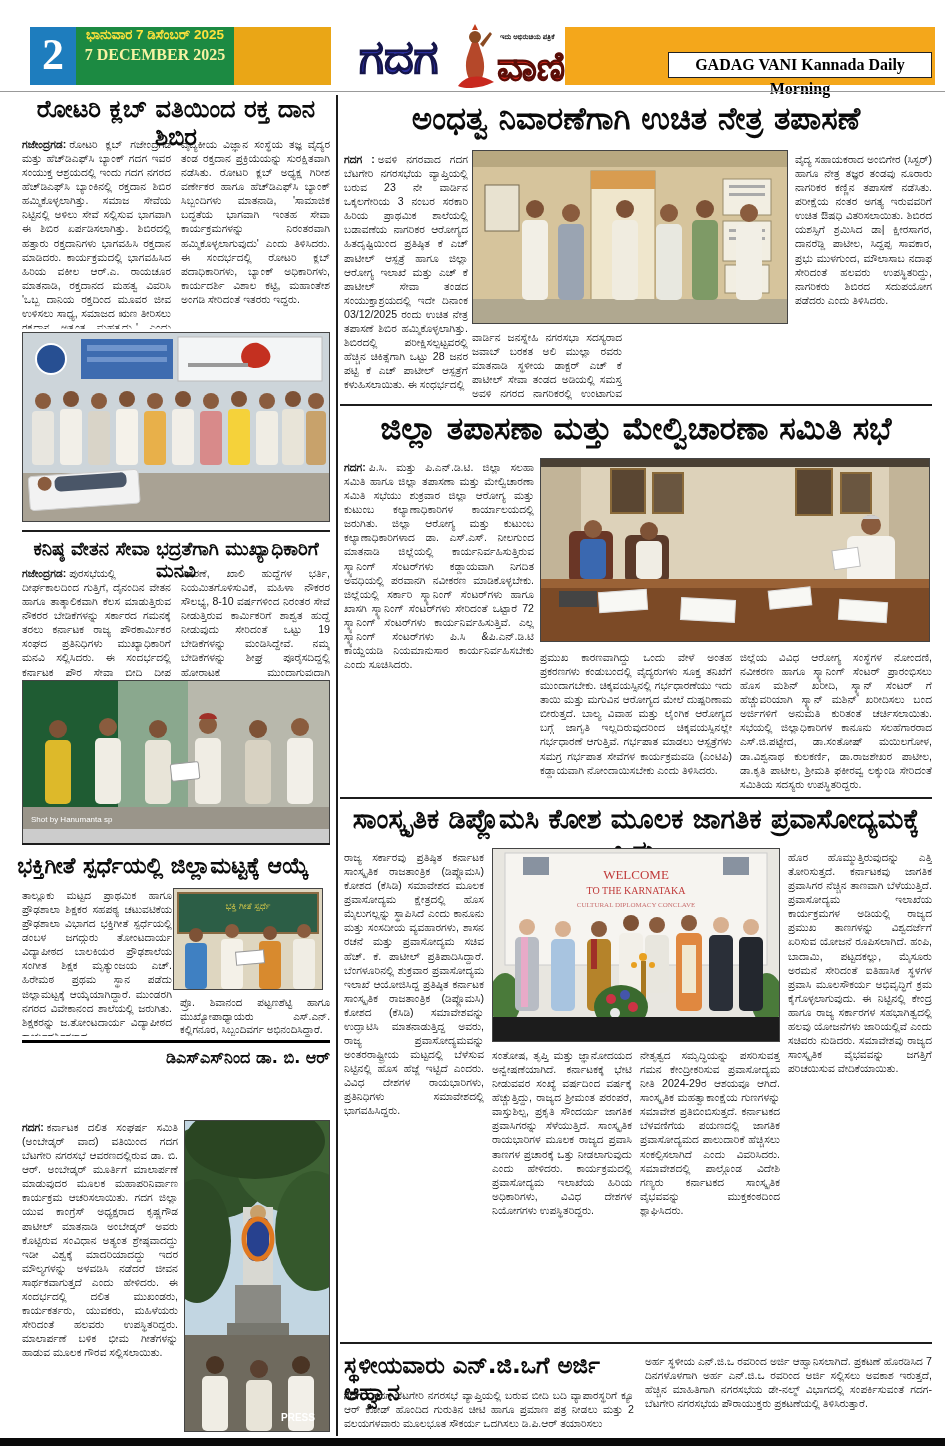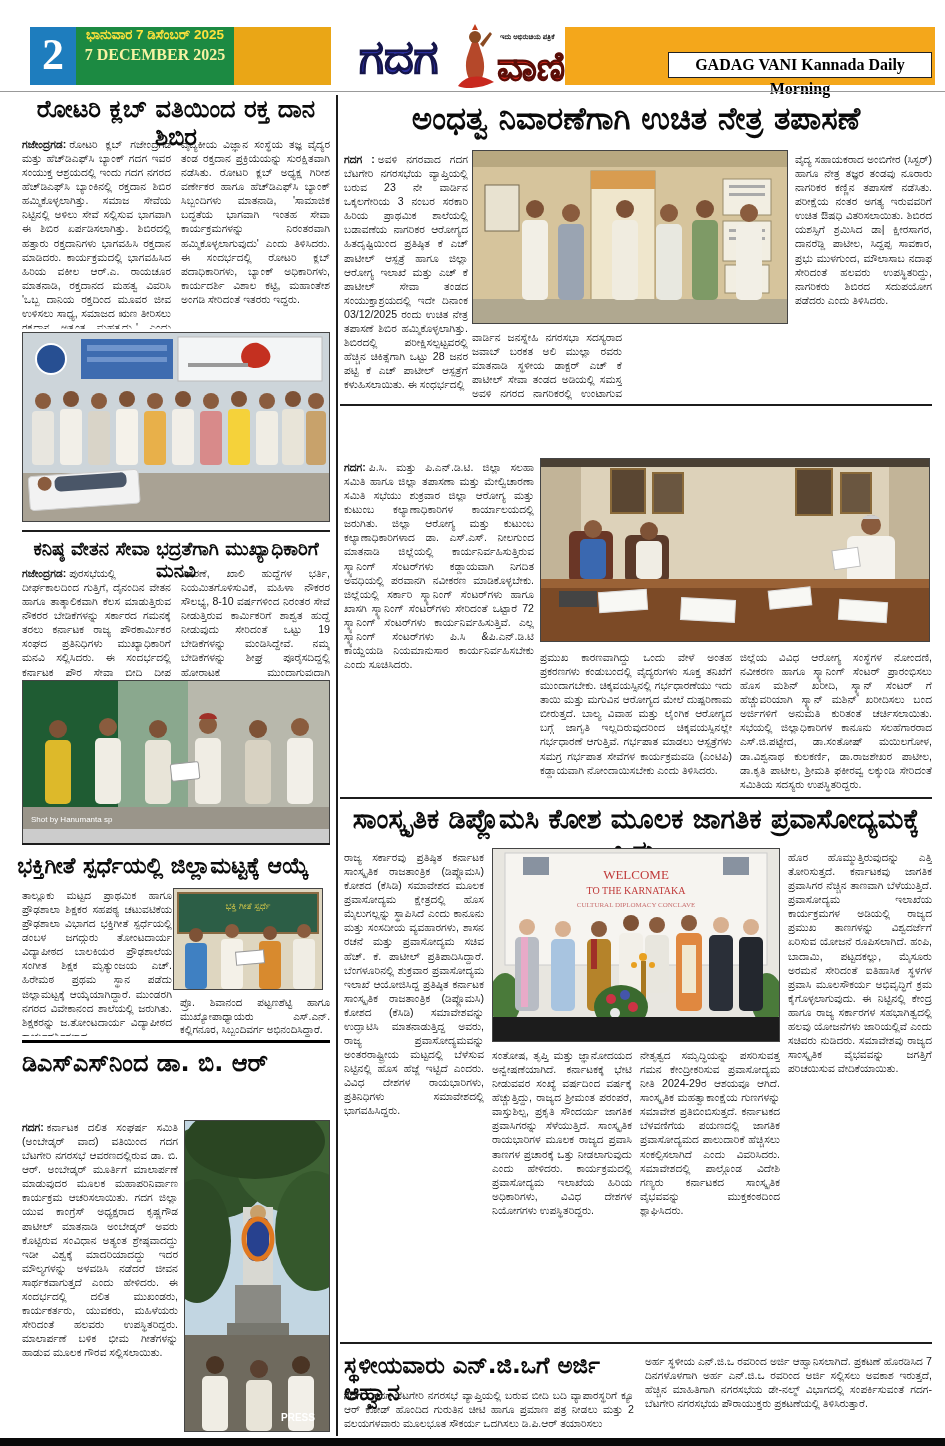--- a/index.html
+++ b/index.html
@@ -163,21 +163,21 @@
         <circle cx="130" cy="42" r="7" fill="#8a5c3e"></circle>
           <rect x="119" y="50" width="22" height="50" rx="4" fill="#f0ede4"></rect>
       </g>
       <rect x="62" y="62" width="28" height="13" fill="#ffffff" stroke="#999" transform="rotate(-5 76 68)"></rect>
     </svg>
   </div>
   <div class="caption" style="left:180px;top:996px;width:150px;height:42px">ಪ್ರೊ. ಶಿವಾನಂದ ಪಟ್ಟಣಶೆಟ್ಟಿ ಹಾಗೂ ಮುಖ್ಯೋಪಾಧ್ಯಾಯರು ಎಸ್.ಎನ್. ಕಲ್ಲಿಗನೂರ, ಸಿಬ್ಬಂದಿವರ್ಗ ಅಭಿನಂದಿಸಿದ್ದಾರೆ.</div>
 
   <div class="rule-h rule-th" style="left:22px;top:1040px;width:308px"></div>
 
-  <div class="headline" style="left:22px;top:1048px;width:308px;font-size:24px;line-height:1.3;text-align:left">
+  <div class="headline" style="left:22px;top:1048px;width:308px;font-size:16px;line-height:1.3;text-align:right">
     <div>ಡಿಎಸ್‌ಎಸ್‌ನಿಂದ ಡಾ. ಬಿ. ಆರ್</div>
   </div>
   <div class="bodycol" style="left:22px;top:1120px;width:156px;height:312px">
     <b class="dl">ಗದಗ:</b><span>ಕರ್ನಾಟಕ ದಲಿತ ಸಂಘರ್ಷ ಸಮಿತಿ (ಅಂಬೇಡ್ಕರ್ ವಾದ) ವತಿಯಿಂದ ಗದಗ ಬೆಟಗೇರಿ ನಗರಸಭೆ ಆವರಣದಲ್ಲಿರುವ ಡಾ. ಬಿ. ಆರ್. ಅಂಬೇಡ್ಕರ್ ಮೂರ್ತಿಗೆ ಮಾಲಾರ್ಪಣೆ ಮಾಡುವುದರ ಮೂಲಕ ಮಹಾಪರಿನಿರ್ವಾಣ ಕಾರ್ಯಕ್ರಮ ಆಚರಿಸಲಾಯಿತು. ಗದಗ ಜಿಲ್ಲಾ ಯುವ ಕಾಂಗ್ರೆಸ್ ಅಧ್ಯಕ್ಷರಾದ ಕೃಷ್ಣಗೌಡ ಪಾಟೀಲ್ ಮಾತನಾಡಿ ಅಂಬೇಡ್ಕರ್ ಅವರು ಕೊಟ್ಟಿರುವ ಸಂವಿಧಾನ ಅತ್ಯಂತ ಶ್ರೇಷ್ಠವಾದದ್ದು ಇಡೀ ವಿಶ್ವಕ್ಕೆ ಮಾದರಿಯಾದದ್ದು ಇದರ ಮೌಲ್ಯಗಳನ್ನು ಅಳವಡಿಸಿ ನಡೆದರೆ ಜೀವನ ಸಾರ್ಥಕವಾಗುತ್ತದೆ ಎಂದು ಹೇಳಿದರು. ಈ ಸಂದರ್ಭದಲ್ಲಿ ದಲಿತ ಮುಖಂಡರು, ಕಾರ್ಯಕರ್ತರು, ಯುವಕರು, ಮಹಿಳೆಯರು ಸೇರಿದಂತೆ ಹಲವರು ಉಪಸ್ಥಿತರಿದ್ದರು. ಮಾಲಾರ್ಪಣೆ ಬಳಿಕ ಭೀಮ ಗೀತೆಗಳನ್ನು ಹಾಡುವ ಮೂಲಕ ಗೌರವ ಸಲ್ಲಿಸಲಾಯಿತು.</span>
   </div>
   <div class="photo" style="left:184px;top:1120px;width:146px;height:312px">
     <svg width="144" height="310" viewBox="0 0 144 310">
       <rect width="144" height="310" fill="#c2d6e2"></rect>
       <ellipse cx="30" cy="50" rx="55" ry="48" fill="#31512a"></ellipse>
       <ellipse cx="110" cy="40" rx="60" ry="52" fill="#3e6234"></ellipse>
@@ -240,20 +240,21 @@
   </div>
   <div class="bodycol" style="left:795px;top:152px;width:137px;height:250px">
     <span>ವೈದ್ಯ ಸಹಾಯಕರಾದ ಅಂಬಿಗೇರ (ಸಿಸ್ಟರ್) ಹಾಗೂ ನೇತ್ರ ತಜ್ಞರ ತಂಡವು ನೂರಾರು ನಾಗರಿಕರ ಕಣ್ಣಿನ ತಪಾಸಣೆ ನಡೆಸಿತು. ಪರೀಕ್ಷೆಯ ನಂತರ ಅಗತ್ಯ ಇರುವವರಿಗೆ ಉಚಿತ ಔಷಧಿ ವಿತರಿಸಲಾಯಿತು. ಶಿಬಿರದ ಯಶಸ್ಸಿಗೆ ಶ್ರಮಿಸಿದ ಡಾ| ಕ್ಷೀರಸಾಗರ, ದಾನರೆಡ್ಡಿ ಪಾಟೀಲ, ಸಿದ್ದಪ್ಪ ಸಾವಕಾರ, ಪ್ರಭು ಮುಳಗುಂದ, ಮೌಲಾಸಾಬ ನದಾಫ ಸೇರಿದಂತೆ ಹಲವರು ಉಪಸ್ಥಿತರಿದ್ದು, ನಾಗರಿಕರು ಶಿಬಿರದ ಸದುಪಯೋಗ ಪಡೆದರು ಎಂದು ತಿಳಿಸಿದರು.</span>
   </div>
   <div class="bodycol" style="left:472px;top:330px;width:150px;height:70px">
     <span>ವಾರ್ಡಿನ ಜನಸ್ನೇಹಿ ನಗರಸಭಾ ಸದಸ್ಯರಾದ ಜವಾಬ್ ಬರಕತ ಅಲಿ ಮುಲ್ಲಾ ರವರು ಮಾತನಾಡಿ ಸ್ಥಳೀಯ ಡಾಕ್ಟರ್ ಎಚ್ ಕೆ ಪಾಟೀಲ್ ಸೇವಾ ತಂಡದ ಅಡಿಯಲ್ಲಿ ಸಮಸ್ತ ಅವಳಿ ನಗರದ ನಾಗರಿಕರಲ್ಲಿ ಉಂಟಾಗುವ ಅಂಧತ್ವ</span>
   </div>
 
   <div class="rule-h" style="left:340px;top:404px;width:592px"></div>
 
+  <div class="headline" style="left:340px;top:410px;width:592px;font-size:31px;text-align:center">ಜಿಲ್ಲಾ ತಪಾಸಣಾ ಮತ್ತು ಮೇಲ್ವಿಚಾರಣಾ ಸಮಿತಿ ಸಭೆ</div>
   <div class="bodycol" style="left:344px;top:460px;width:190px;height:332px">
     <b class="dl">ಗದಗ:</b><span>ಪಿ.ಸಿ. ಮತ್ತು ಪಿ.ಎನ್.ಡಿ.ಟಿ. ಜಿಲ್ಲಾ ಸಲಹಾ ಸಮಿತಿ ಹಾಗೂ ಜಿಲ್ಲಾ ತಪಾಸಣಾ ಮತ್ತು ಮೇಲ್ವಿಚಾರಣಾ ಸಮಿತಿ ಸಭೆಯು ಶುಕ್ರವಾರ ಜಿಲ್ಲಾ ಆರೋಗ್ಯ ಮತ್ತು ಕುಟುಂಬ ಕಲ್ಯಾಣಾಧಿಕಾರಿಗಳ ಕಾರ್ಯಾಲಯದಲ್ಲಿ ಜರುಗಿತು. ಜಿಲ್ಲಾ ಆರೋಗ್ಯ ಮತ್ತು ಕುಟುಂಬ ಕಲ್ಯಾಣಾಧಿಕಾರಿಗಳಾದ ಡಾ. ಎಸ್.ಎಸ್. ನೀಲಗುಂದ ಮಾತನಾಡಿ ಜಿಲ್ಲೆಯಲ್ಲಿ ಕಾರ್ಯನಿರ್ವಹಿಸುತ್ತಿರುವ ಸ್ಕ್ಯಾನಿಂಗ್ ಸೆಂಟರ್‌ಗಳು ಕಡ್ಡಾಯವಾಗಿ ನಿಗದಿತ ಅವಧಿಯಲ್ಲಿ ಪರವಾನಗಿ ನವೀಕರಣ ಮಾಡಿಕೊಳ್ಳಬೇಕು. ಜಿಲ್ಲೆಯಲ್ಲಿ ಸರ್ಕಾರಿ ಸ್ಕ್ಯಾನಿಂಗ್ ಸೆಂಟರ್‌ಗಳು ಹಾಗೂ ಖಾಸಗಿ ಸ್ಕ್ಯಾನಿಂಗ್ ಸೆಂಟರ್‌ಗಳು ಸೇರಿದಂತೆ ಒಟ್ಟಾರೆ 72 ಸ್ಕ್ಯಾನಿಂಗ್ ಸೆಂಟರ್‌ಗಳು ಕಾರ್ಯನಿರ್ವಹಿಸುತ್ತಿವೆ. ಎಲ್ಲ ಸ್ಕ್ಯಾನಿಂಗ್ ಸೆಂಟರ್‌ಗಳು ಪಿ.ಸಿ &amp;ಪಿ.ಎನ್.ಡಿ.ಟಿ ಕಾಯ್ದೆಯಡಿ ನಿಯಮಾನುಸಾರ ಕಾರ್ಯನಿರ್ವಹಿಸಬೇಕು ಎಂದು ಸೂಚಿಸಿದರು.</span>
   </div>
   <div class="photo" style="left:540px;top:458px;width:390px;height:184px">
     <svg width="388" height="182" viewBox="0 0 388 182">
       <rect width="388" height="182" fill="#ddd2ba"></rect>
       <rect width="388" height="8" fill="#4a4034"></rect>
       <rect x="0" y="8" width="40" height="112" fill="#c2b498"></rect>
       <rect x="348" y="8" width="40" height="112" fill="#c2b498"></rect>
       <rect x="70" y="10" width="34" height="44" fill="#5a4632" stroke="#8a6a3a" stroke-width="2"></rect>

